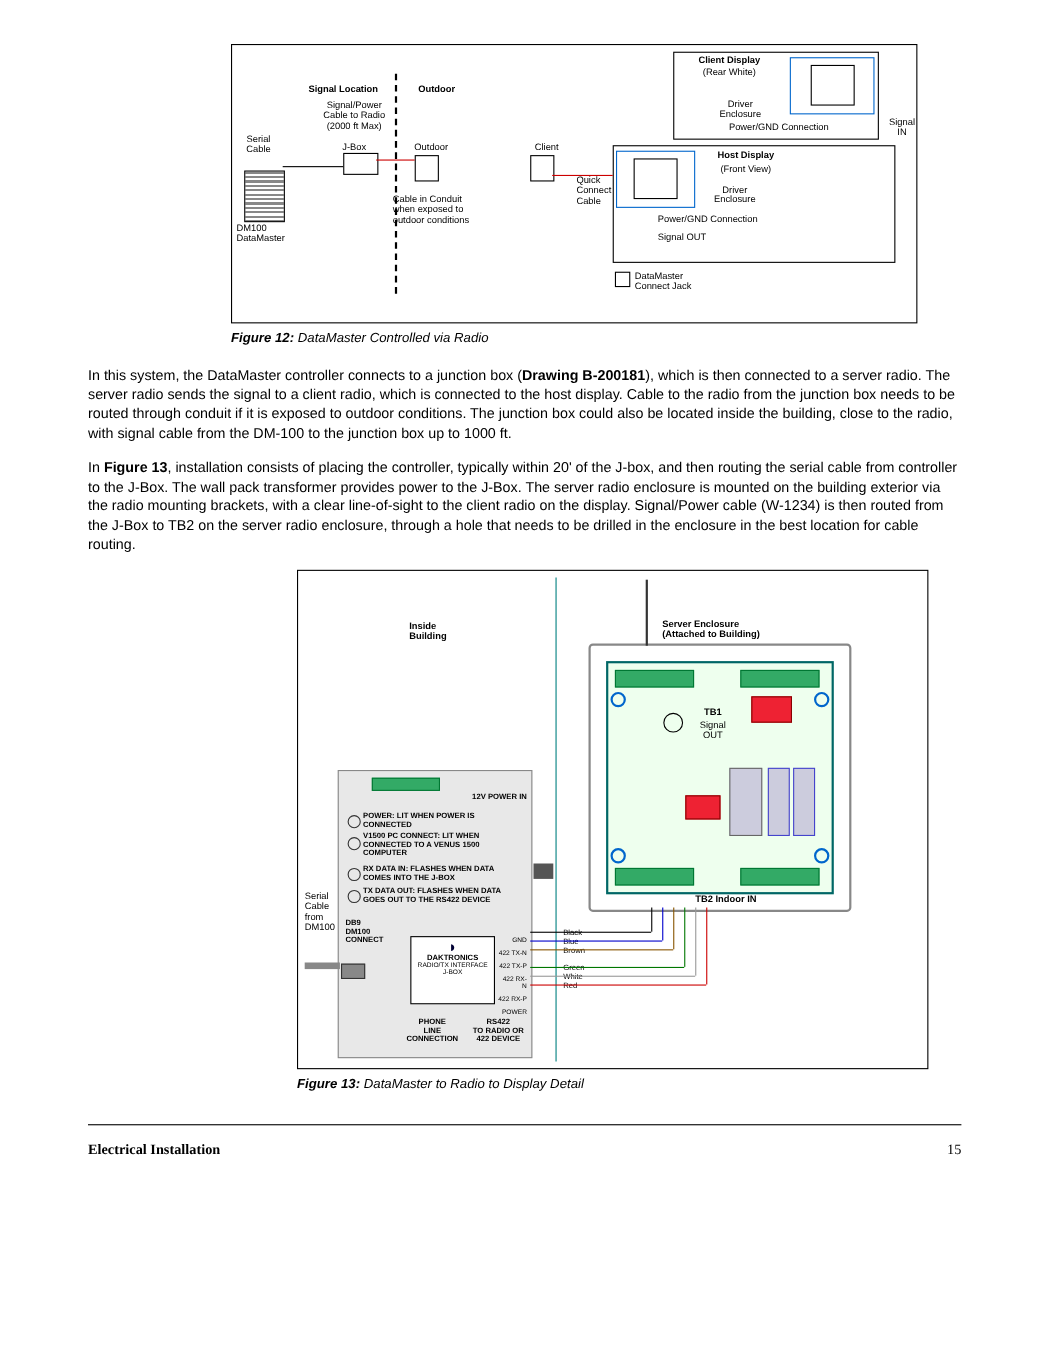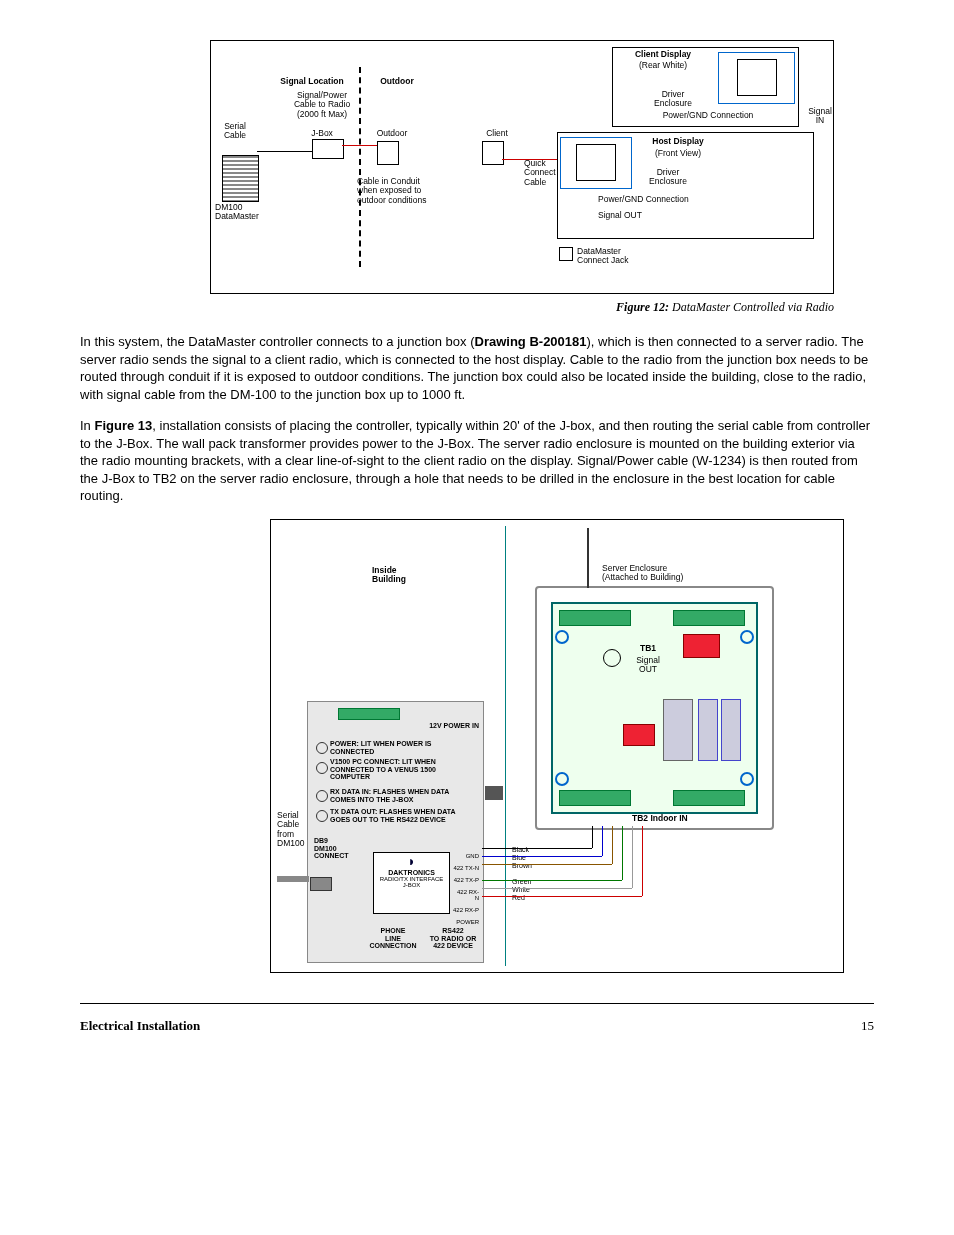--- a/index.html
+++ b/index.html
@@ -21,25 +21,24 @@
     position: relative;
     height: 240px;
     background: #fff;
   }
   .fig-inner2 {
     position: relative;
     height: 440px;
     background: #fff;
   }
   .caption {
-    font-family: Liberation Serif, serif;
+    font-family: Liberation Sans, sans-serif;
     font-size: 12px;
     font-style: italic;
     margin: 4px 0 18px 0;
-    text-align: right;
   }
   .caption b { font-weight: bold; font-style: italic; }
   p.body {
     margin: 0 0 14px 0;
     line-height: 1.35;
   }
   p.body b { font-weight: bold; }
   .footer-rule {
     border: 0;
     border-top: 1px solid #000;
@@ -173,21 +172,21 @@
 </div>
 
 <div class="indent-figure2">
   <div class="figure-box">
     <div class="fig-inner2">
 
       <div class="f2-vline" style="left:228px; top:0; height:440px;"></div>
 
       <div class="f2-label" style="left:95px; top:40px; width:70px; white-space:pre-line; font-weight:bold;">Inside
 Building</div>
-      <div class="f2-label" style="left:325px; top:38px; width:150px; white-space:pre-line; font-weight:normal;">Server Enclosure
+      <div class="f2-label" style="left:325px; top:38px; width:150px; white-space:pre-line; font-weight:bold;">Server Enclosure
 (Attached to Building)</div>
 
       <div class="f2-board" style="left:30px; top:175px; width:175px; height:260px;">
         <div class="blk" style="left:30px; top:6px; width:60px; height:10px;"></div>
         <div class="f2-label f2-small" style="right:4px; top:20px; width:80px; text-align:right; font-weight:bold;">12V POWER IN</div>
 
         <div style="position:absolute; left:8px; top:40px; width:10px; height:10px; border:1px solid #333; border-radius:50%;"></div>
         <div class="f2-label f2-small" style="left:22px; top:38px; width:145px; font-weight:bold;">POWER: LIT WHEN POWER IS CONNECTED</div>
 
         <div style="position:absolute; left:8px; top:60px; width:10px; height:10px; border:1px solid #333; border-radius:50%;"></div>
@@ -280,19 +279,23 @@
       <div style="position:absolute; left:205px; top:370px; width:160px; height:1px; background:#c00;"></div>
 
       <div style="position:absolute; left:315px; top:300px; width:1px; height:22px; background:#000;"></div>
       <div style="position:absolute; left:325px; top:300px; width:1px; height:30px; background:#00c;"></div>
       <div style="position:absolute; left:335px; top:300px; width:1px; height:38px; background:#850;"></div>
       <div style="position:absolute; left:345px; top:300px; width:1px; height:54px; background:#070;"></div>
       <div style="position:absolute; left:355px; top:300px; width:1px; height:62px; background:#999;"></div>
       <div style="position:absolute; left:365px; top:300px; width:1px; height:70px; background:#c00;"></div>
     </div>
   </div>
+  <div class="caption">
+    <b>Figure 13:</b>
+    <span>DataMaster to Radio to Display Detail</span>
+  </div>
 </div>
 
 <hr class="footer-rule">
 <div class="footer">
   <span class="footer-left">Electrical Installation</span>
   <span class="footer-right">15</span>
 </div>
 
 </body></html>

